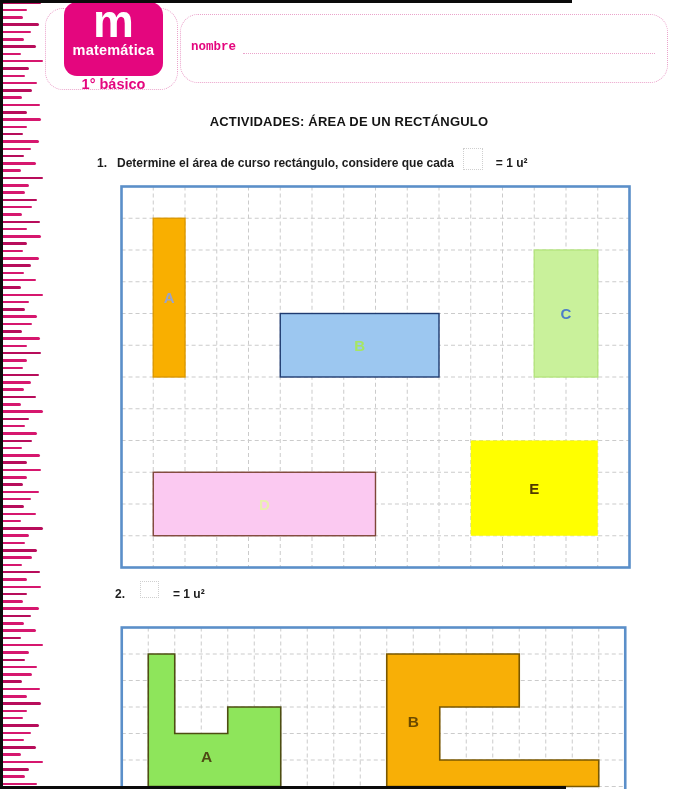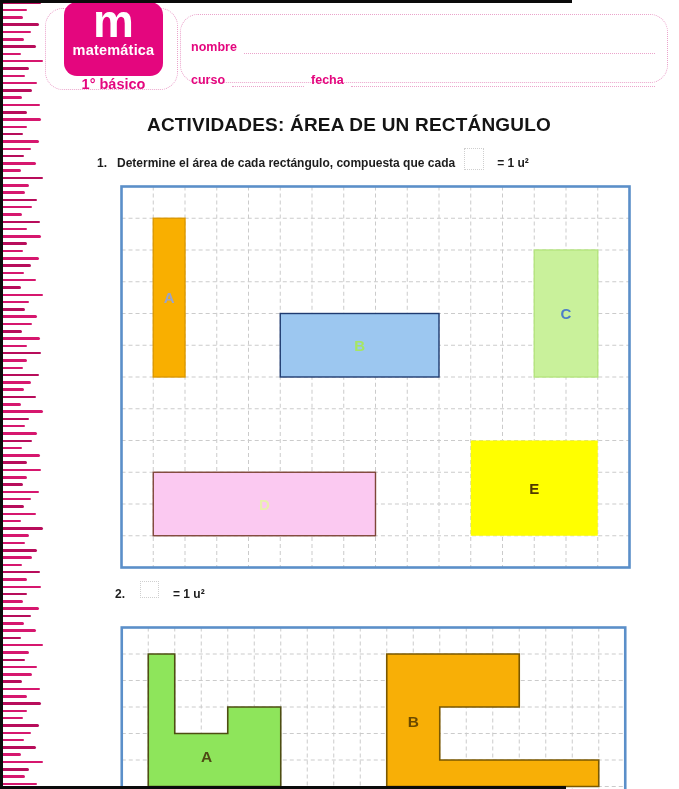--- a/index.html
+++ b/index.html
@@ -17,29 +17,29 @@
                border:1.6px dotted #eba3cb;border-radius:18px;}
   .logo-badge{position:absolute;left:64px;top:2px;width:99px;height:74px;background:#e4067e;
               border-radius:13px;display:flex;flex-direction:column;align-items:center;z-index:2;}
   .logo-m{color:#fff;font-weight:bold;font-size:46px;line-height:0.98;margin-top:-3px;}
   .logo-brand{color:#fff;font-size:14.5px;font-weight:bold;letter-spacing:0.2px;margin-top:-2px;}
   .logo-grade{position:absolute;left:64px;top:76px;width:99px;text-align:center;color:#e4067e;
               font-size:14.5px;font-weight:bold;z-index:2;}
   
   .form-box{position:absolute;left:180px;top:14px;width:486px;height:67px;
             border:1.6px dotted #eba3cb;border-radius:18px;}
-  .form-row{position:absolute;left:10px;right:12px;display:flex;align-items:flex-end;gap:7px;}
+  .form-row{position:absolute;left:10px;right:12px;display:flex;align-items:flex-end;gap:7px;font-family:Liberation Mono, monospace;}
   .row1{top:24px;}
   .row2{top:57px;}
   .form-label{color:#e4067e;font-size:12.5px;font-weight:bold;white-space:nowrap;}
   .dotted-line{border-bottom:1.8px dotted #eba3cb;height:14px;flex:1;}
   .dotted-line.short{flex:0 0 72px;}
   
   .title{position:absolute;left:88px;top:114px;width:522px;text-align:center;color:#141414;
-         font-size:19px;font-weight:bold;letter-spacing:0.2px;}
+         font-size:13px;font-weight:bold;letter-spacing:0.2px;}
   
   .exercise{position:absolute;display:flex;align-items:center;color:#1d1d1d;
             font-size:12px;font-weight:bold;}
   .ex1{left:97px;top:152px;}
   .ex2{left:115px;top:585px;}
   .ex-num{margin-right:10px;}
   .unit-square{display:inline-block;background:#fff;border:1.4px dotted #cfcfcf;}
   .ex1 .unit-square{width:18px;height:20px;margin-left:9px;transform:translateY(-4px);}
   .ex2 .unit-square{width:17px;height:15px;margin-left:5px;transform:translateY(-4px);}
   .ex1 .ex-eq{margin-left:13px;}
@@ -173,33 +173,27 @@
     <div class="logo-m">m</div>
     <div class="logo-brand">matemática</div>
   </div>
   <div class="logo-grade">1° básico</div>
 
   <div class="form-box">
     <div class="form-row row1">
       <span class="form-label">nombre</span>
       <span class="dotted-line"></span>
     </div>
-    <div class="form-row row2">
-      <span class="form-label">curso</span>
-      <span class="dotted-line short"></span>
-      <span class="form-label">fecha</span>
-      <span class="dotted-line"></span>
-    </div>
   </div>
 
   <div class="title">ACTIVIDADES: ÁREA DE UN RECTÁNGULO</div>
 
   <div class="exercise ex1">
     <span class="ex-num">1.</span>
-    <span class="ex-text">Determine el área de cada rectángulo, compuesta que cada</span>
+    <span class="ex-text">Determine el área de curso rectángulo, considere que cada</span>
     <span class="unit-square"></span>
     <span class="ex-eq">=  1 u²</span>
   </div>
 
   <svg id="grid1" class="grid grid1" width="511" height="384" viewBox="-1.5 -1.5 510.2 383.4">
       <line x1="31.7" y1="0" x2="31.7" y2="380.4" stroke="#cbcbcb" stroke-width="1" stroke-dasharray="4 3"></line>
       <line x1="63.4" y1="0" x2="63.4" y2="380.4" stroke="#cbcbcb" stroke-width="1" stroke-dasharray="4 3"></line>
       <line x1="95.1" y1="0" x2="95.1" y2="380.4" stroke="#cbcbcb" stroke-width="1" stroke-dasharray="4 3"></line>
       <line x1="126.8" y1="0" x2="126.8" y2="380.4" stroke="#cbcbcb" stroke-width="1" stroke-dasharray="4 3"></line>
       <line x1="158.5" y1="0" x2="158.5" y2="380.4" stroke="#cbcbcb" stroke-width="1" stroke-dasharray="4 3"></line>

